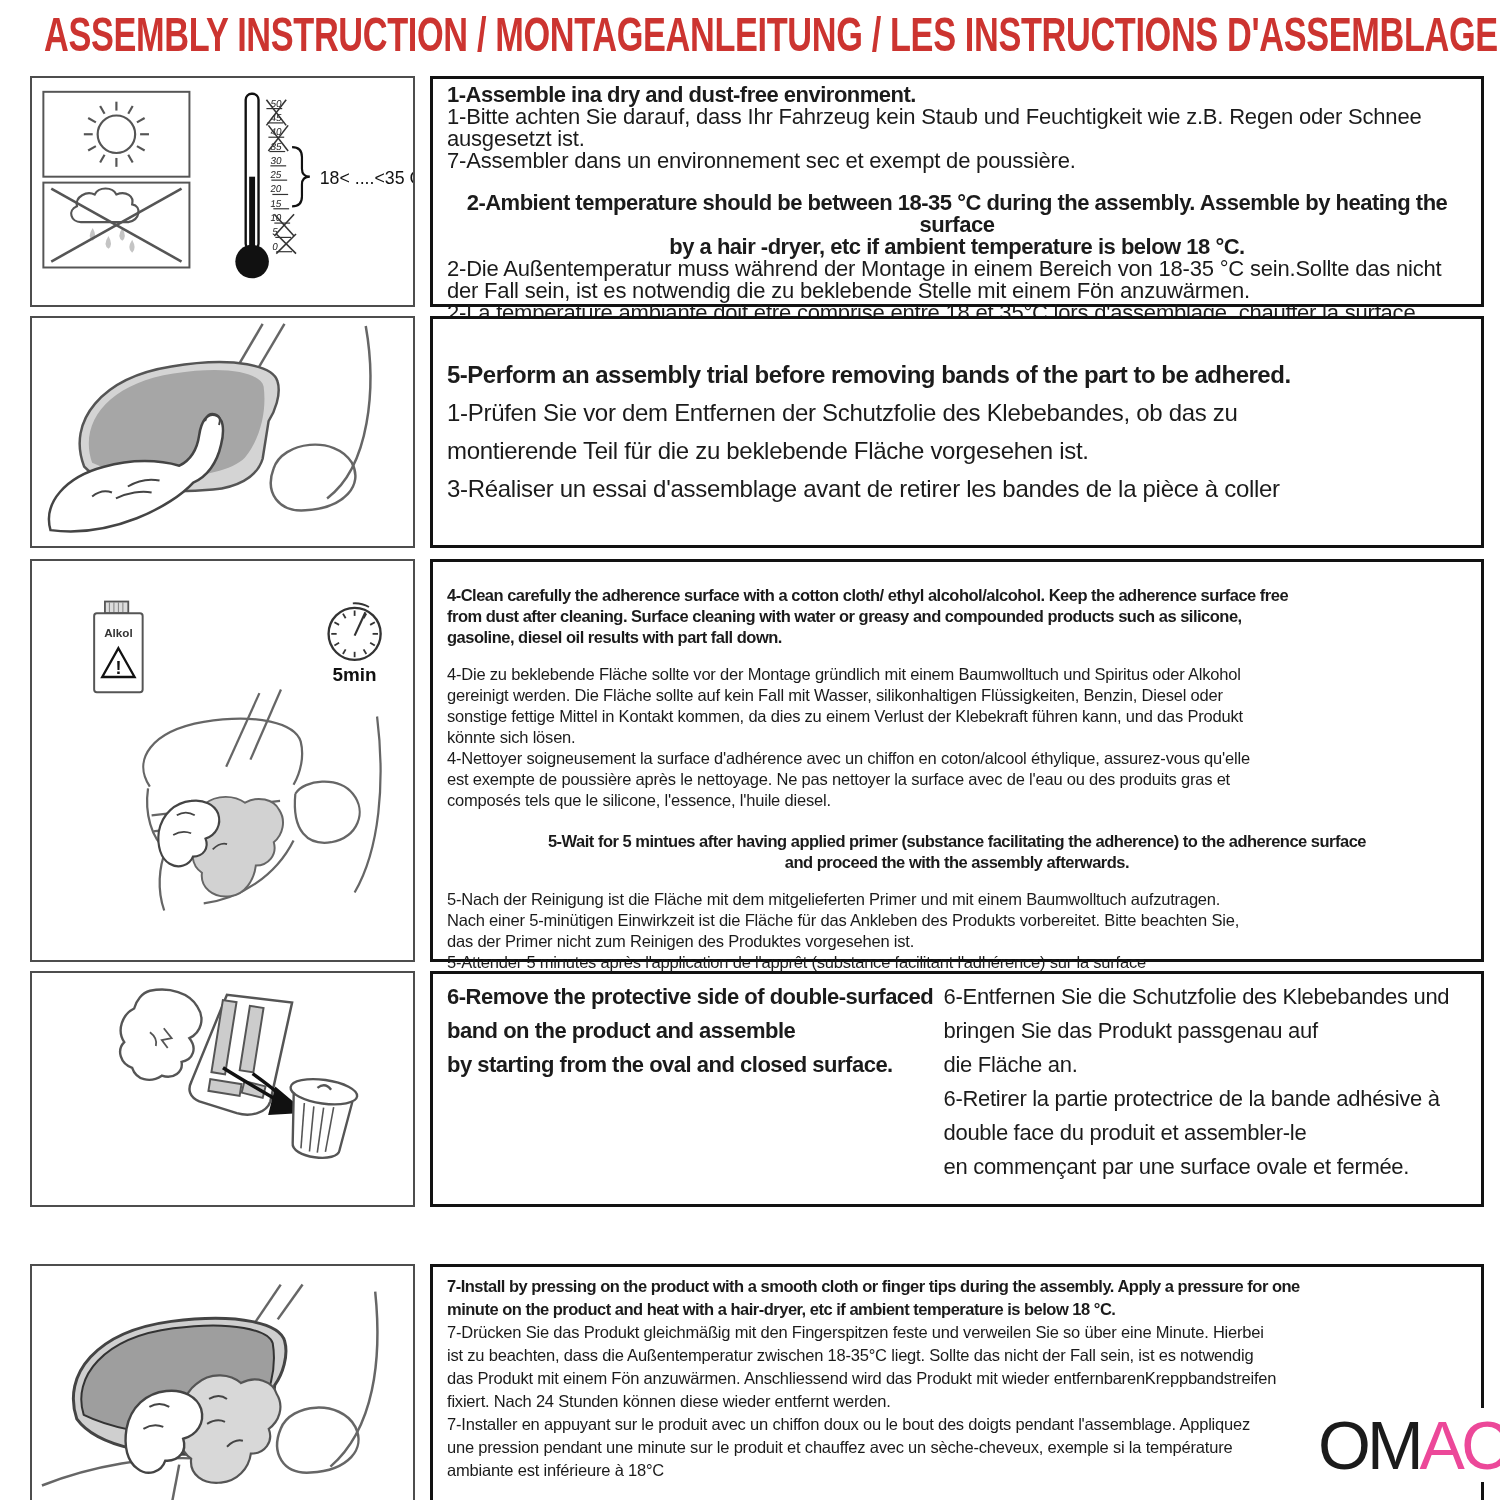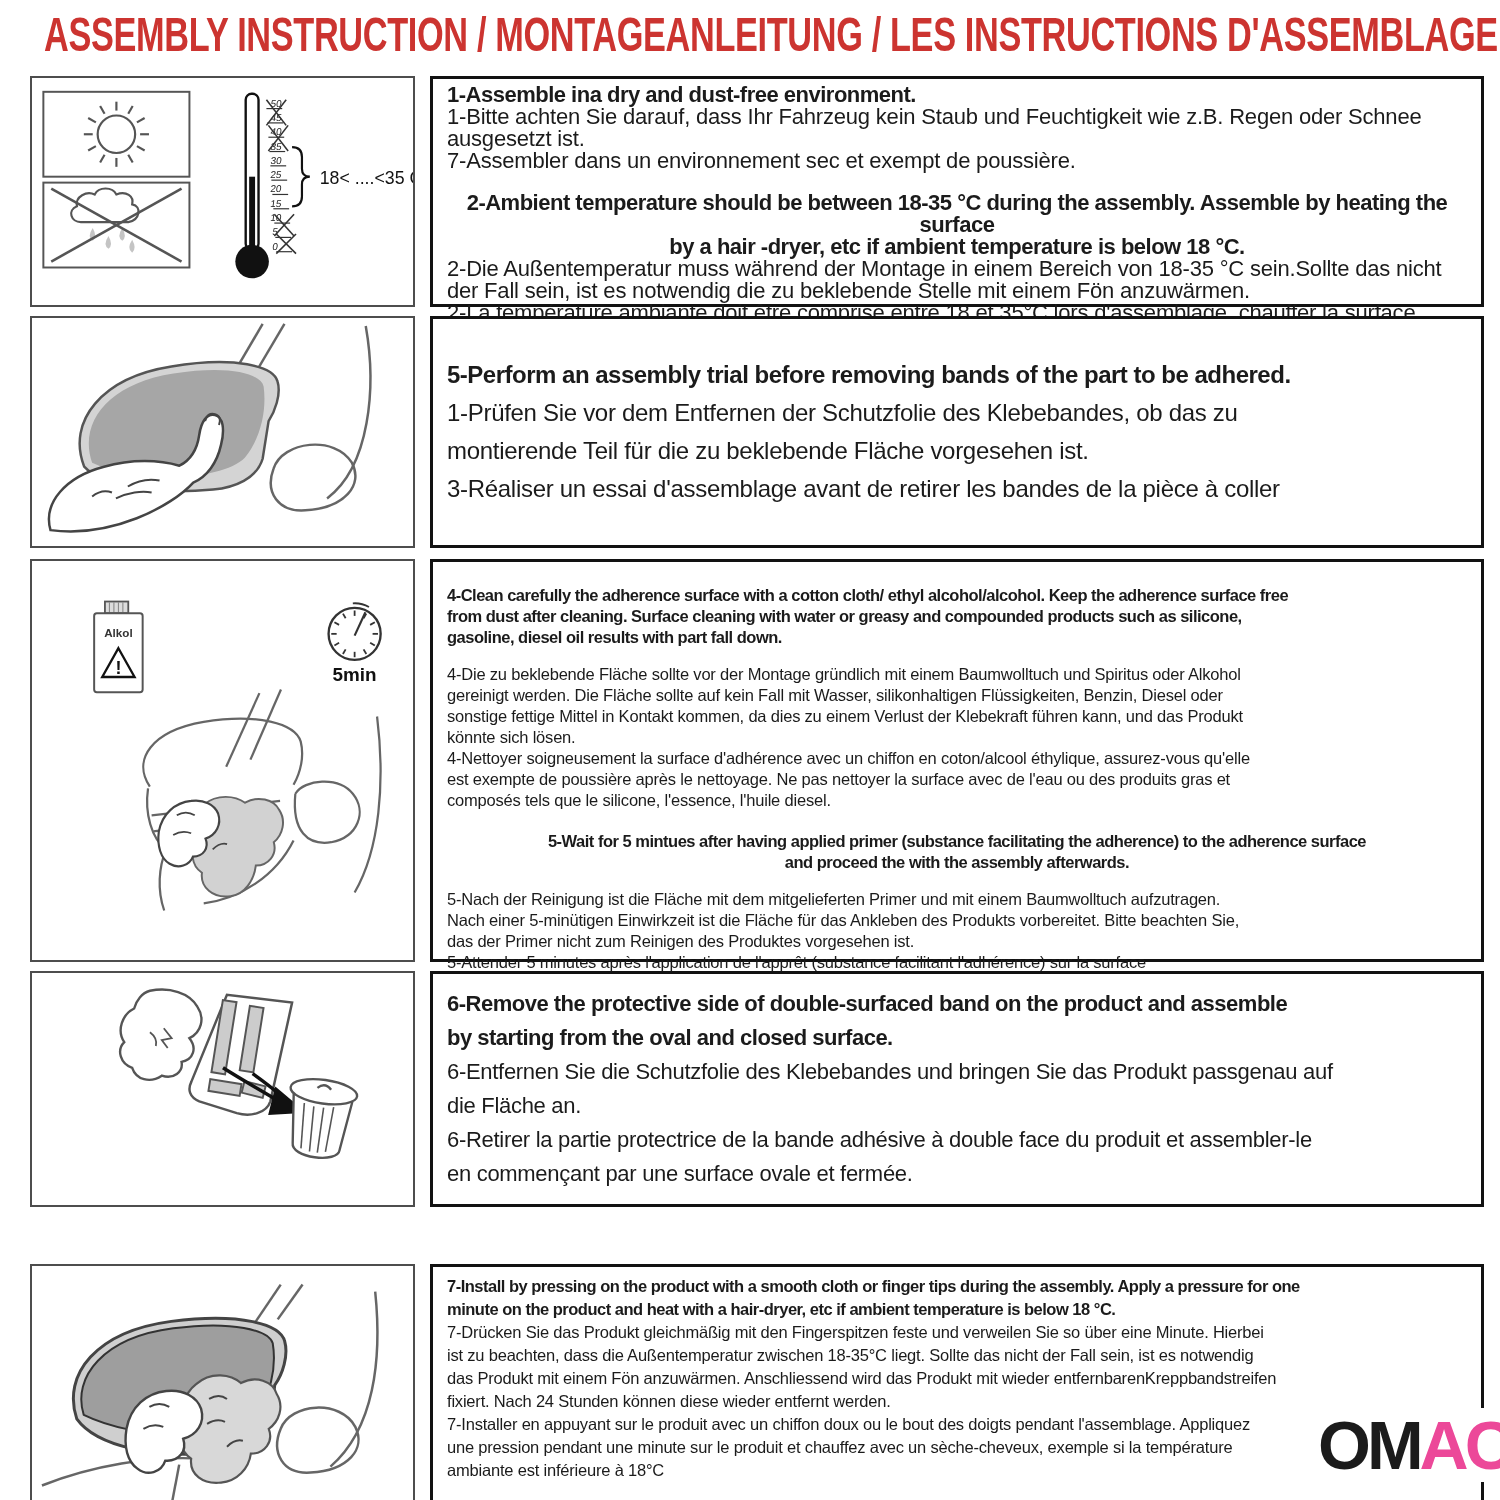--- a/index.html
+++ b/index.html
@@ -13,27 +13,27 @@
   .r1{top:76px;height:231px;} .r2{top:316px;height:232px;} .r3{top:559px;height:403px;padding-left:37px;}
   .r4{top:971px;height:236px;} .r5{top:1264px;height:260px;}
   .tbox{padding:6px 14px;}
   .tbox p{margin:0;white-space:pre-line;letter-spacing:-0.2px;}
   .b{font-weight:bold;letter-spacing:-0.5px !important;}
   .gap{margin-top:20px !important;text-align:center;}
   .t1 p{font-size:22px;line-height:22px;} .t1{padding-top:5px;}
   .t2{display:flex;flex-direction:column;justify-content:center;}
   .t2 p{font-size:24px;line-height:38px;letter-spacing:-0.3px;}
   .t3 p{font-size:16.5px;line-height:21px;margin-top:16px;} .t3{padding-top:7px;}
-  .t4{display:flex;flex-direction:column;justify-content:center;}
+  .t4{display:flex;flex-direction:row;justify-content:center;}
   .t4 p{font-size:22px;line-height:34px;letter-spacing:-0.3px;}
   .t5 p{font-size:16.5px;line-height:23px;} .t5{padding-top:8px;}
   .illus svg{display:block;width:100%;height:100%;}
   .logo{position:absolute;left:1318px;top:1408px;width:178px;height:74px;background:#fff;
         display:flex;align-items:center;justify-content:space-between;z-index:5;
-        font-weight:bold;font-size:68px;letter-spacing:-4px;line-height:1;}
+        font-weight:normal;font-size:68px;letter-spacing:-4px;line-height:1;}
   .logo .blk{color:#1b1b1b;} .logo .red{color:#ec4899;}
   text{font-family:"Liberation Sans","DejaVu Sans",sans-serif;}
 </style>
 </head>
 <body>
 
 <div class="title">ASSEMBLY INSTRUCTION / MONTAGEANLEITUNG / LES INSTRUCTIONS D'ASSEMBLAGE</div>
 
 <div class="illus r1">
   <svg viewBox="0 0 383 230">

